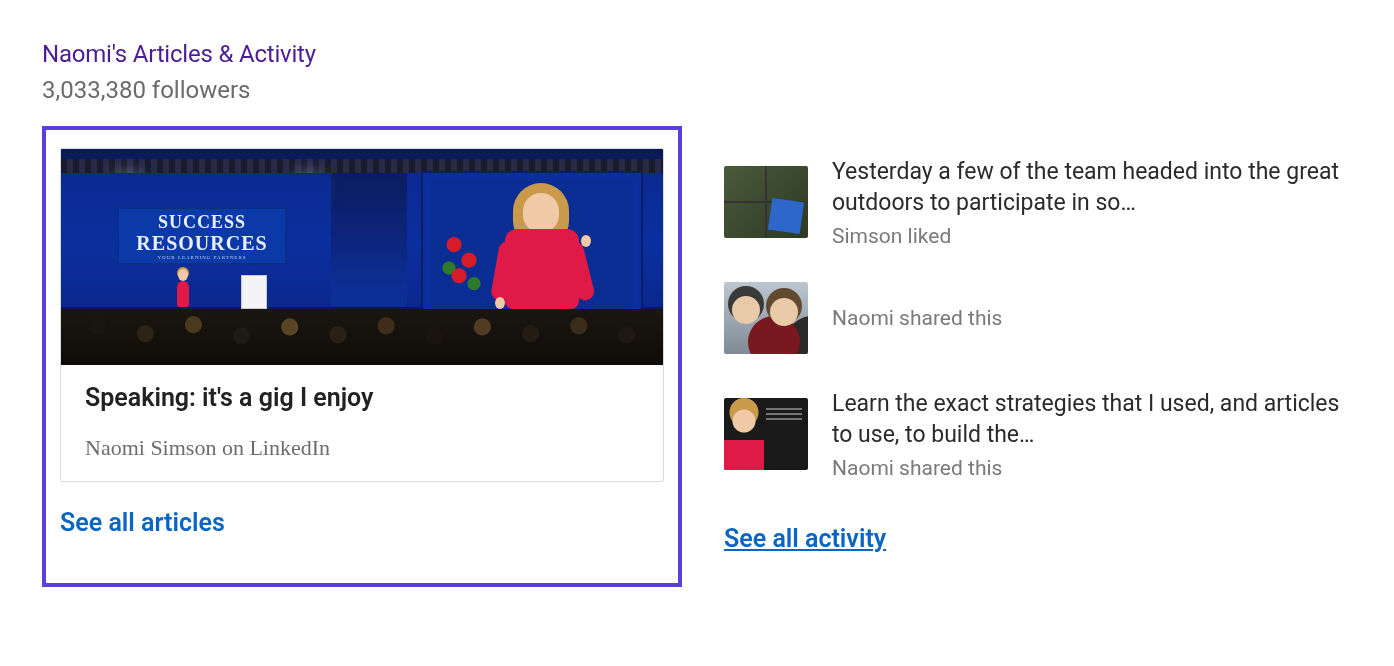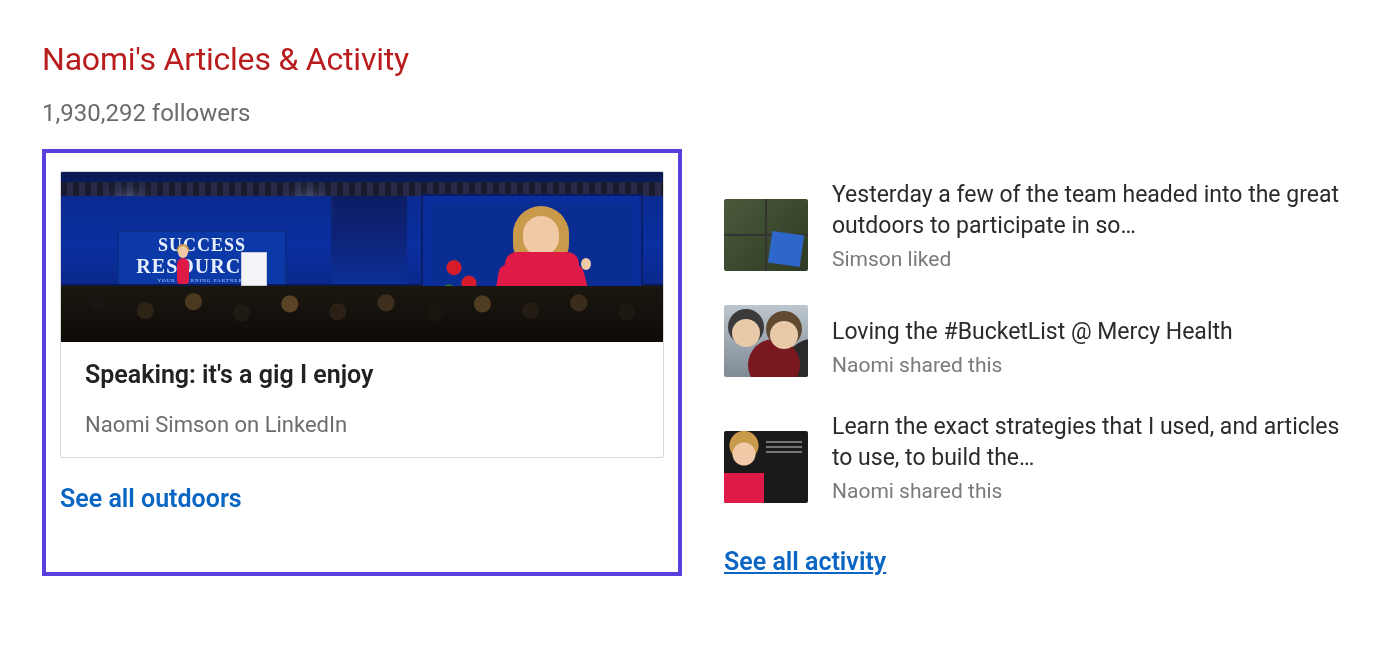--- a/index.html
+++ b/index.html
@@ -5,24 +5,24 @@
   * { margin: 0; padding: 0; box-sizing: border-box; }
   body {
     font-family: -apple-system, BlinkMacSystemFont, "Segoe UI", Roboto, Helvetica, Arial, sans-serif;
     background: #fff;
     width: 1394px;
     height: 666px;
     padding: 40px 42px;
     color: #212121;
   }
   .section-title {
-    font-size: 32px;
+    font-size: 24px;
     font-weight: 400;
-    color: #b91c1c;
-    margin-bottom: 21px;
+    color: #4c1d95;
+    margin-bottom: 8px;
     letter-spacing: -0.2px;
   }
   .followers {
     font-size: 24px;
     color: #6b6b6b;
     font-weight: 400;
     margin-bottom: 22px;
   }
   .columns {
     display: flex;
@@ -38,21 +38,21 @@
   .article-card {
     margin: 0 14px;
     border: 1px solid #d9d9d9;
     border-radius: 2px;
     background: #fff;
     overflow: hidden;
     cursor: pointer;
   }
   .article-image {
     width: 100%;
-    height: 170px;
+    height: 216px;
     position: relative;
     background: linear-gradient(180deg, #0a1a55 0%, #0e2276 35%, #0b2f95 65%, #0a2d90 100%);
     overflow: hidden;
     text-decoration: underline;
   }
   
   .truss {
     position: absolute;
     top: 10px; left: 0; right: 0;
     height: 14px;
@@ -166,20 +166,21 @@
   .article-title {
     font-size: 25px;
     font-weight: 600;
     color: #222;
     margin-bottom: 23px;
   }
   .article-byline {
     font-size: 22px;
     color: #6d6d6d;
     font-weight: 400;
+    font-family: Liberation Serif, serif;
   }
   .see-link {
     font-size: 25px;
     font-weight: 600;
     color: #0a66c2;
     margin-top: 26px;
     cursor: pointer;
   }
   .left-col .see-link { margin-left: 14px; }
 
@@ -187,21 +188,21 @@
     flex: 1;
     padding-top: 30px;
     display: flex;
     flex-direction: column;
     gap: 34px;
     max-width: 640px;
   }
   .activity-item {
     display: flex;
     gap: 24px;
-    align-items: flex-end;
+    align-items: center;
     cursor: pointer;
   }
   .thumb {
     width: 84px;
     height: 72px;
     flex-shrink: 0;
     border-radius: 2px;
     overflow: hidden;
     position: relative;
   }
@@ -250,21 +251,21 @@
   .activity-action {
     font-size: 21px;
     color: #7a7a7a;
   }
   .right-col .see-link { margin-top: 10px; text-decoration: underline; }
 </style>
 </head>
 <body>
 
 <h1 class="section-title">Naomi's Articles &amp; Activity</h1>
-<div class="followers">1,930,292 followers</div>
+<div class="followers">3,033,380 followers</div>
 
 <div class="columns">
 
   <div class="left-col">
     <div class="article-card">
       <div class="article-image">
         <div class="truss"></div>
         <div class="spotlight spot1"></div>
         <div class="spotlight spot2"></div>
         <div class="curtain left"></div>
@@ -295,37 +296,36 @@
             </div>
           </div>
         </div>
         <div class="crowd"></div>
       </div>
       <div class="article-body">
         <div class="article-title">Speaking: it's a gig I enjoy</div>
         <div class="article-byline">Naomi Simson on LinkedIn</div>
       </div>
     </div>
-    <div class="see-link">See all outdoors</div>
+    <div class="see-link">See all articles</div>
   </div>
 
   <div class="right-col">
 
     <div class="activity-item">
       <div class="thumb thumb1"></div>
       <div class="activity-text">
         <div class="activity-title">Yesterday a few of the team headed into the great outdoors to participate in so…</div>
         <div class="activity-action">Simson liked</div>
       </div>
     </div>
 
     <div class="activity-item">
       <div class="thumb thumb2"></div>
       <div class="activity-text">
-        <div class="activity-title">Loving the #BucketList @ Mercy Health</div>
         <div class="activity-action">Naomi shared this</div>
       </div>
     </div>
 
     <div class="activity-item">
       <div class="thumb thumb3"></div>
       <div class="activity-text">
         <div class="activity-title">Learn the exact strategies that I used, and articles to use, to build the…</div>
         <div class="activity-action">Naomi shared this</div>
       </div>

